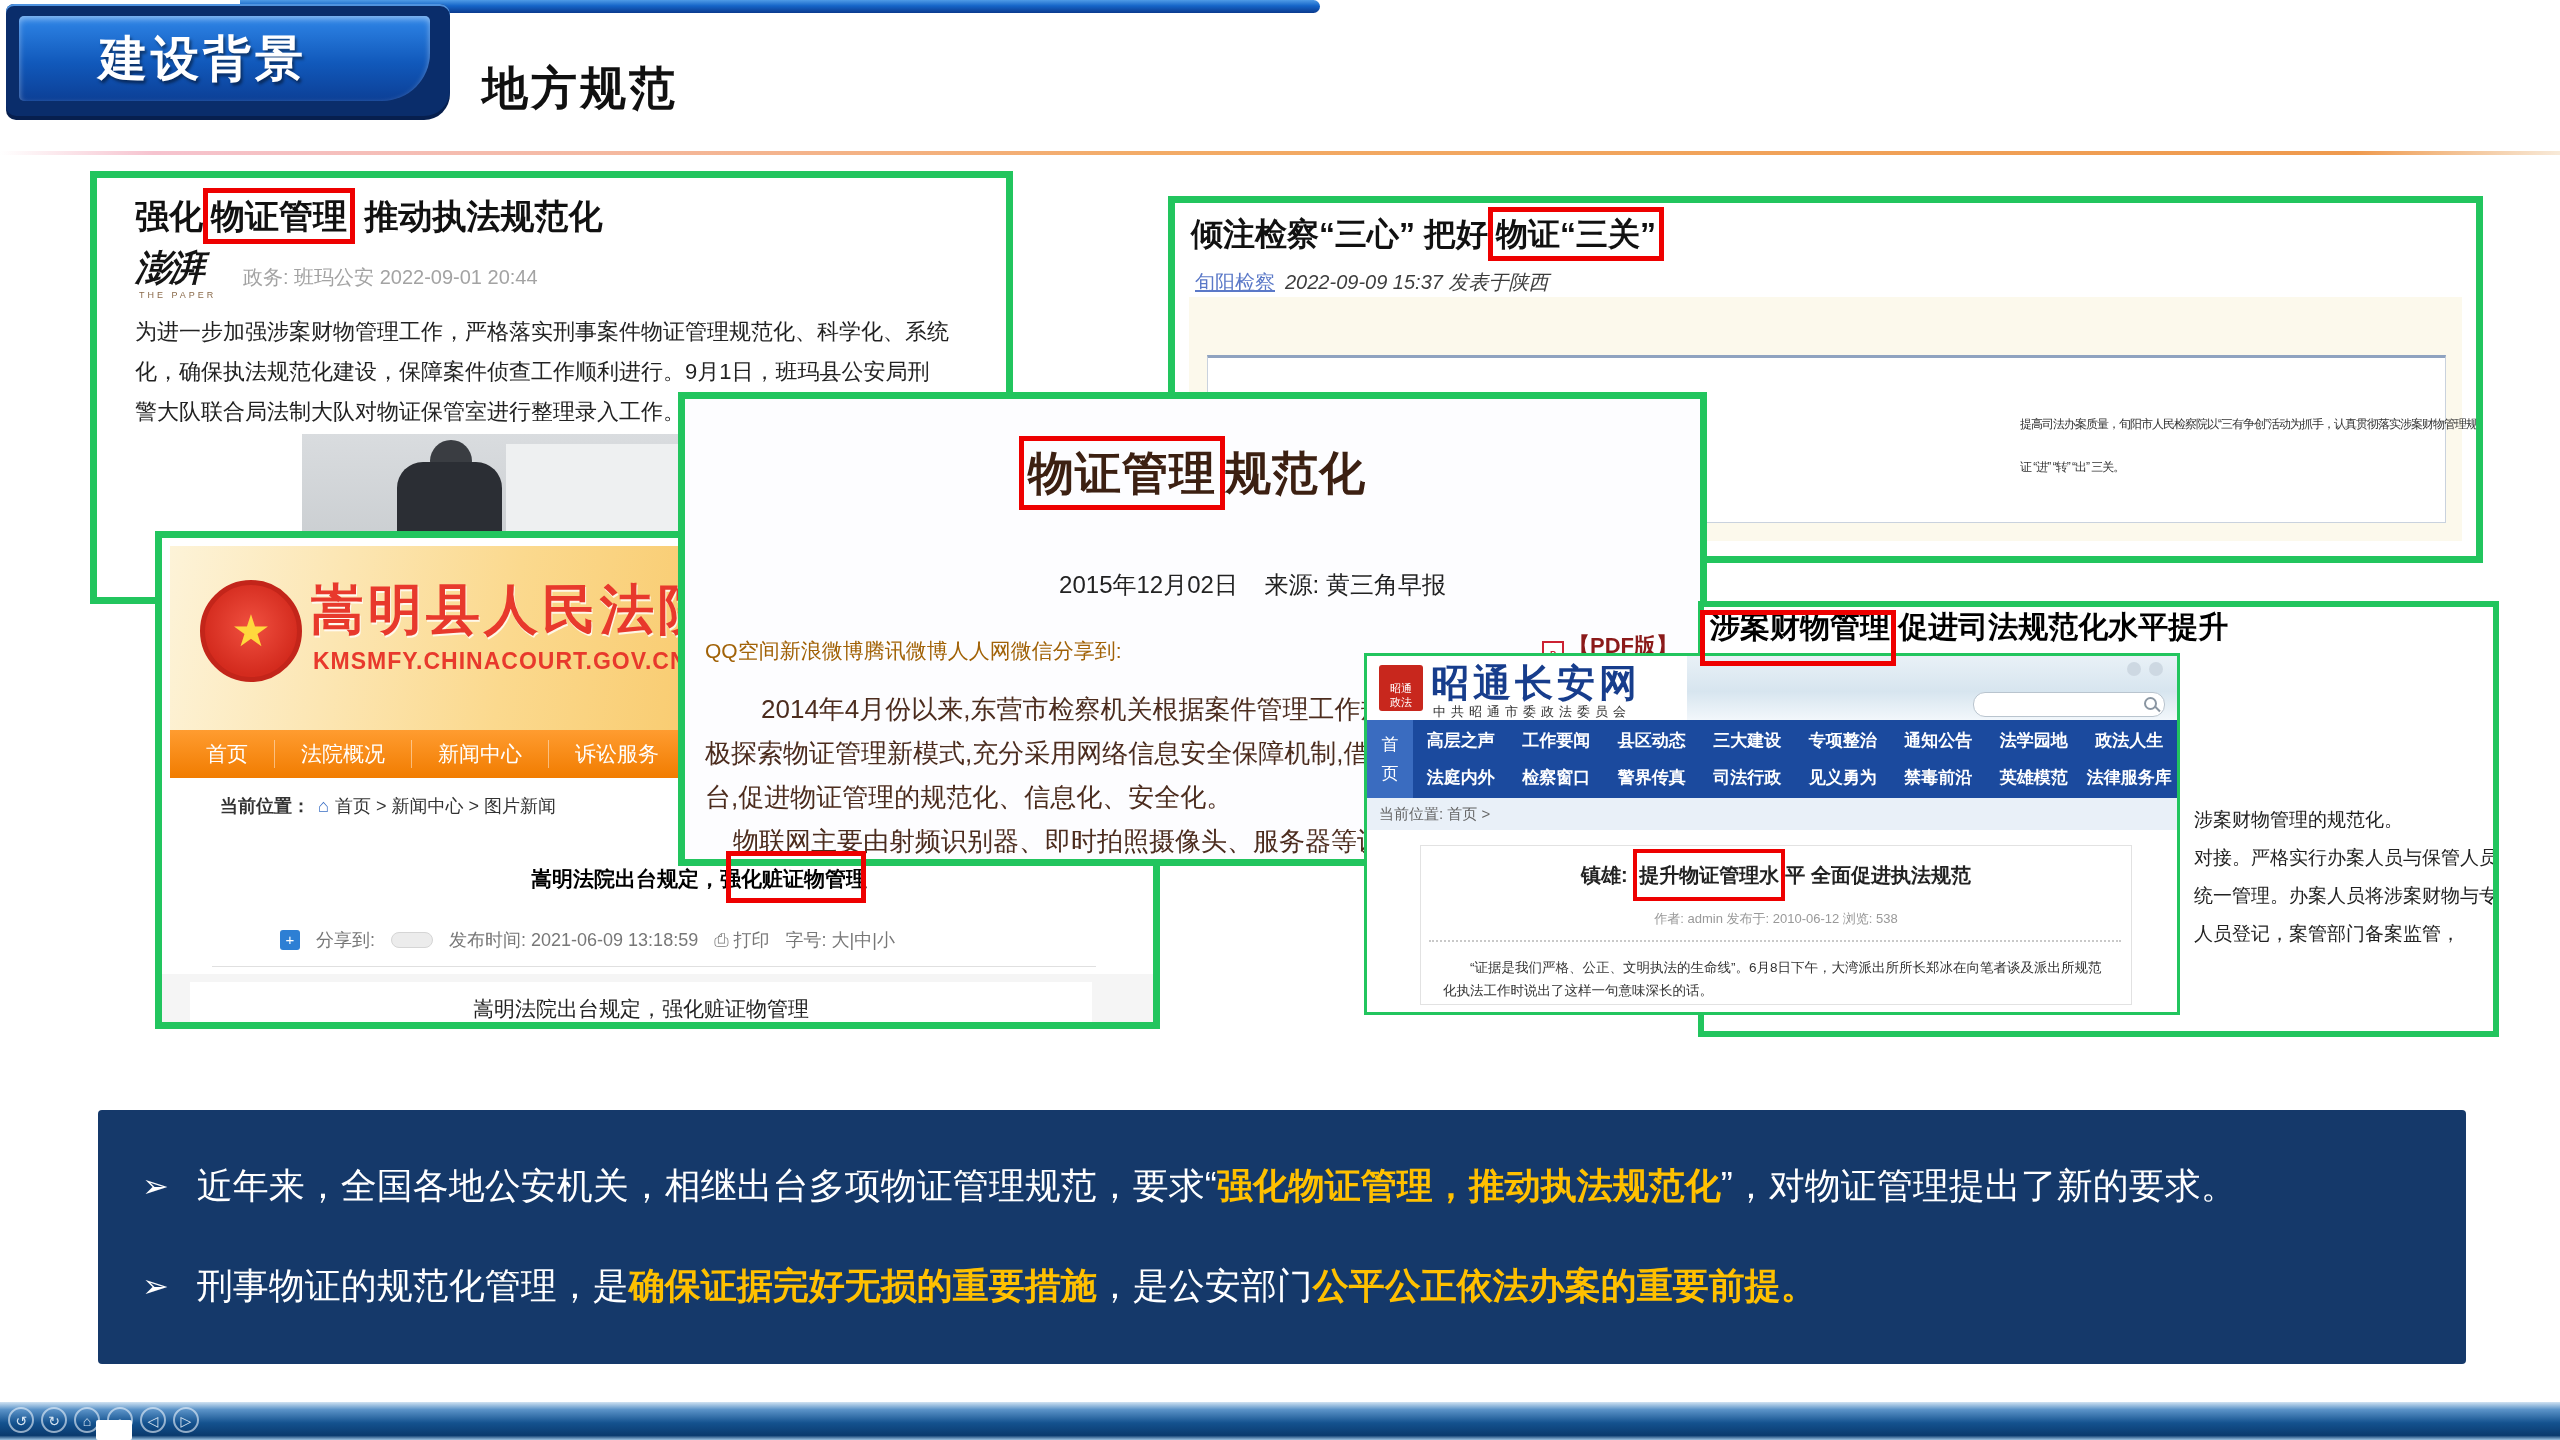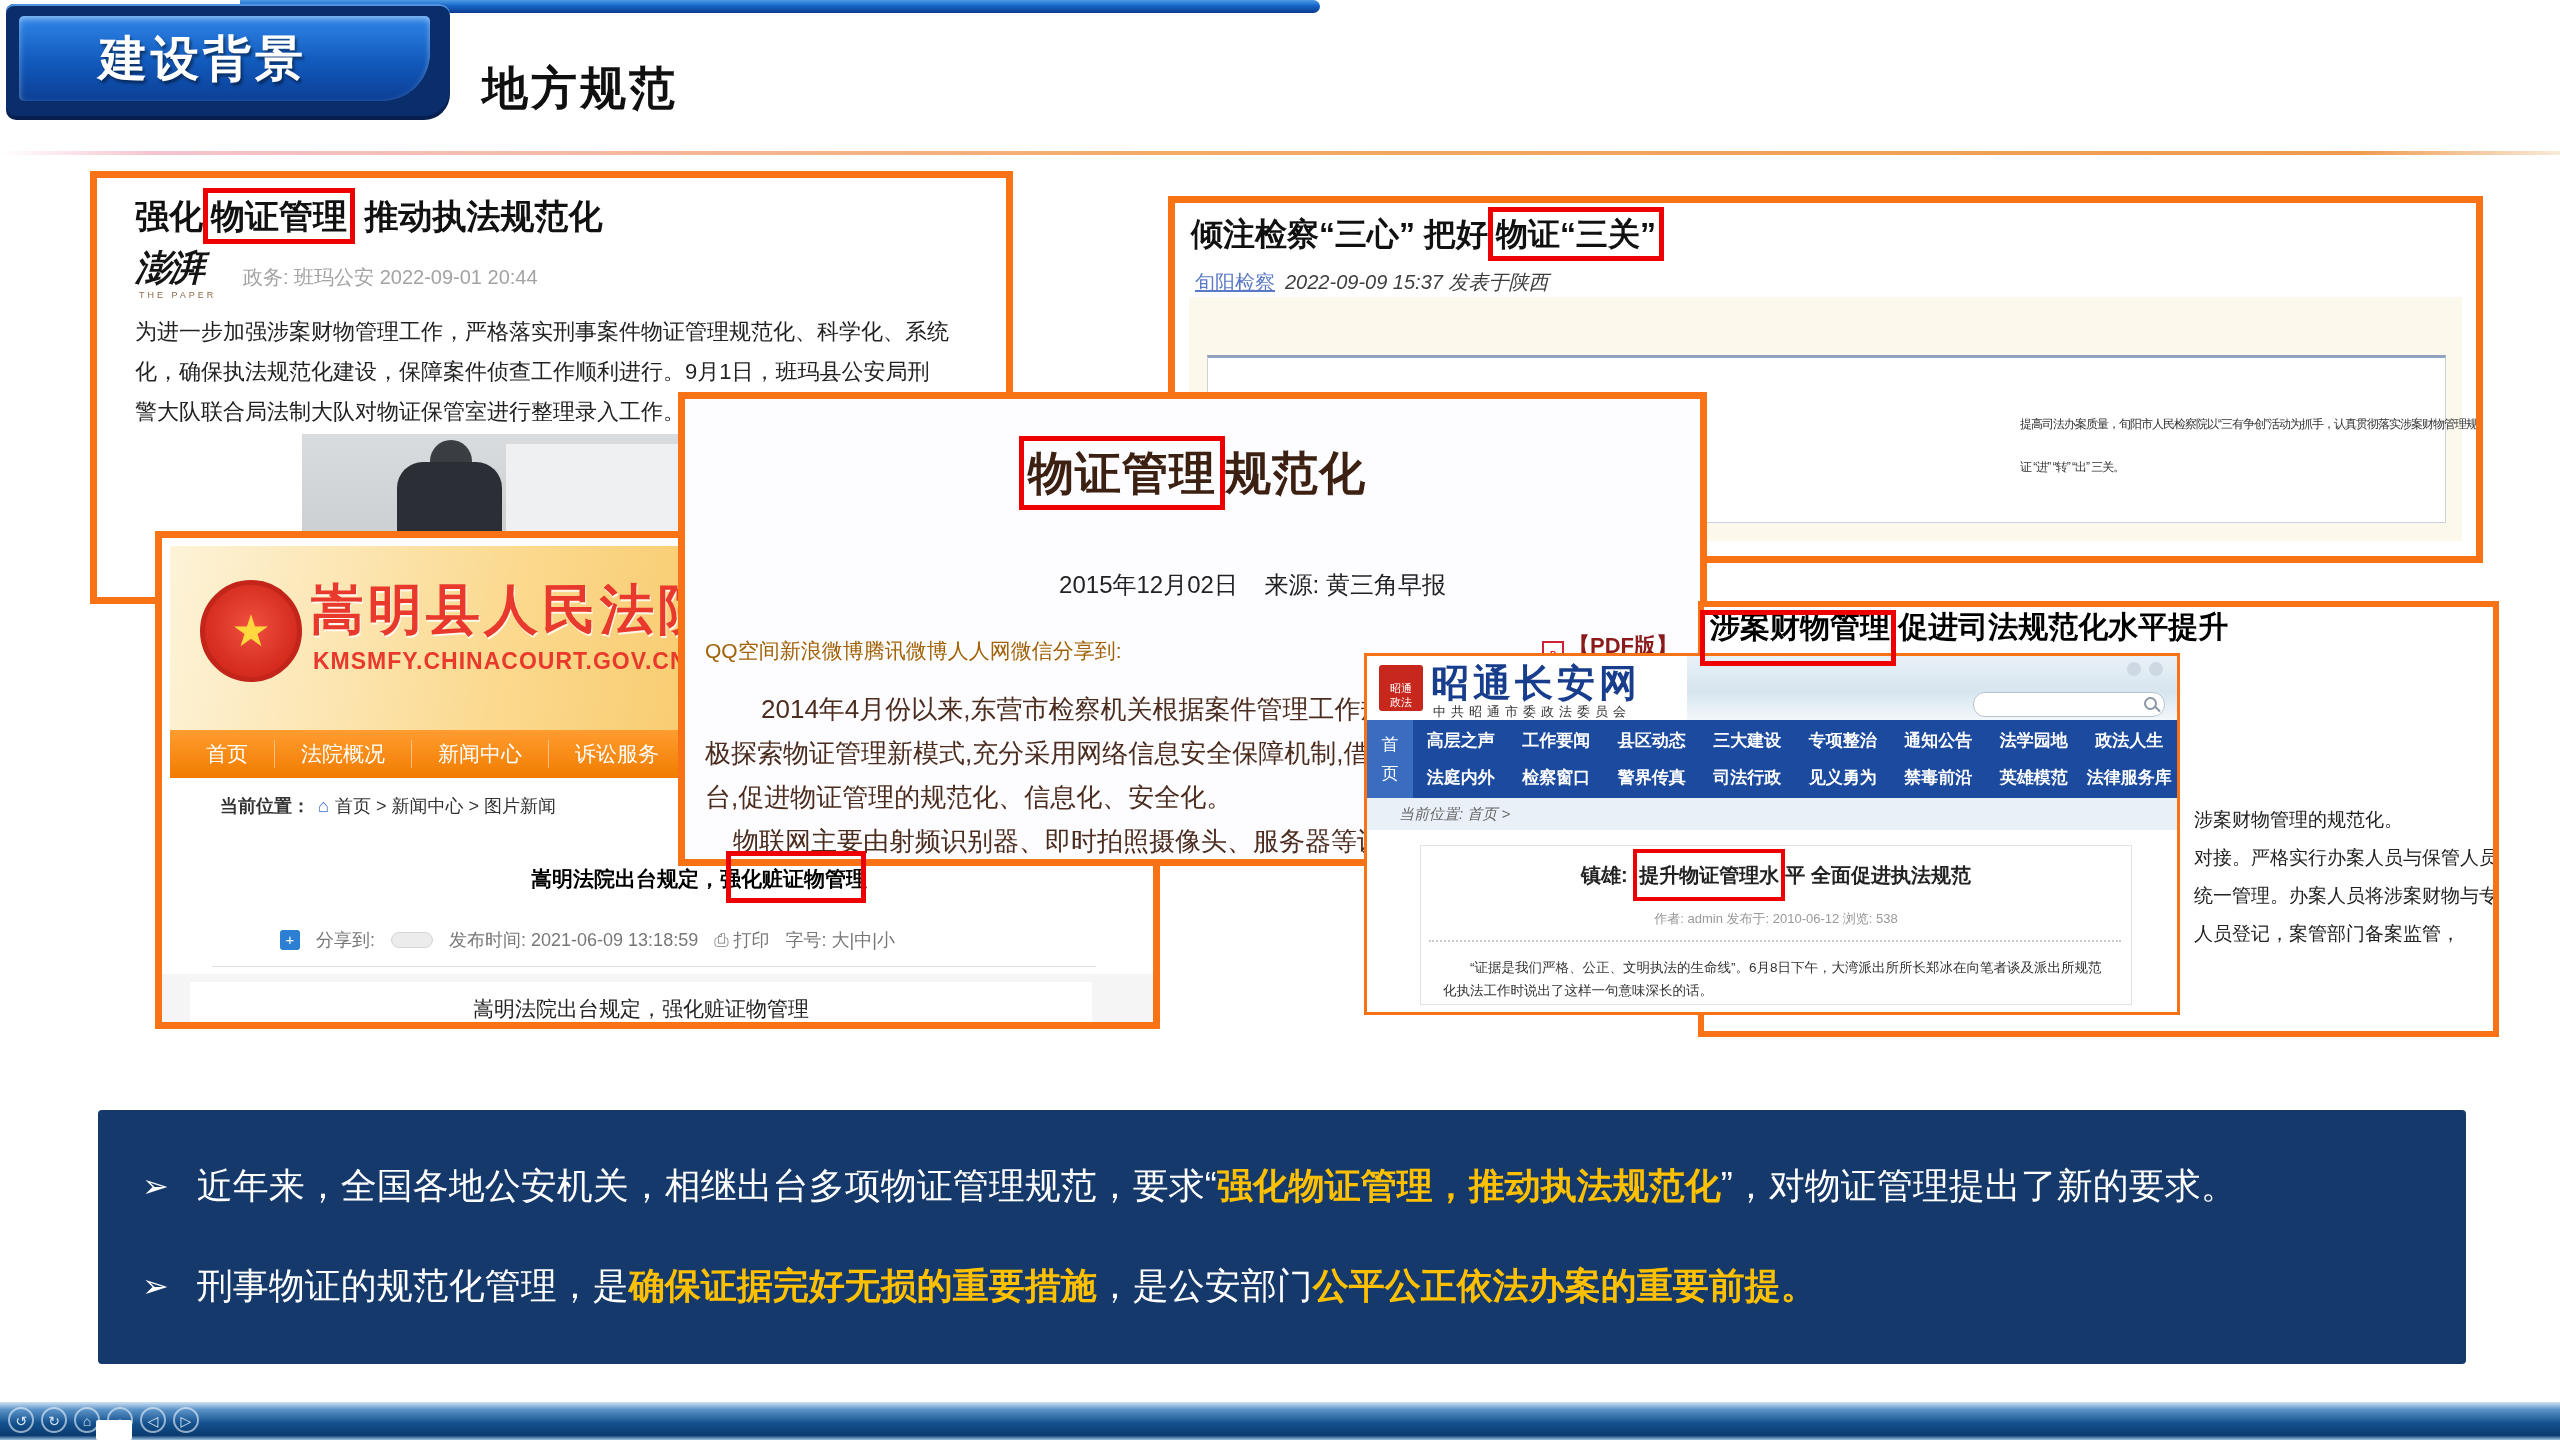--- a/index.html
+++ b/index.html
@@ -16,21 +16,21 @@
          background:linear-gradient(180deg,#2f86e8 0%,#1159bb 55%,#0c3f96 100%);
          border-radius:5px 5px 48px 5px;box-shadow:inset 0 3px 6px rgba(255,255,255,.45);}
   .badge-label{position:absolute;left:80px;top:50%;transform:translateY(-50%);
          color:#fff;font-size:48px;font-weight:bold;letter-spacing:4px;
          text-shadow:2px 3px 3px rgba(0,0,0,.45);}
   .page-title{left:482px;top:58px;font-size:46px;font-weight:bold;color:#101010;letter-spacing:3px;z-index:2;}
   .divider{left:0;top:151px;width:2560px;height:4px;z-index:1;
          background:linear-gradient(90deg,#ffffff 0%,#f6c3cf 6%,#f3ab66 45%,#ef9a4e 92%,#f8ead9 100%);}
 
   
-  .card{position:absolute;background:#fff;border:7px solid #f97316;box-sizing:border-box;overflow:hidden;}
+  .card{position:absolute;background:#fff;border:7px solid #22c55e;box-sizing:border-box;overflow:hidden;}
 
   
   .redbox{border:5px solid #ee0000;padding:4px 3px;}
   .absred{border:5px solid #ee0000;background:transparent;z-index:60;}
 
   
   #a1{left:90px;top:171px;width:923px;height:433px;z-index:10;}
   #a1 .ttl{position:absolute;left:38px;top:16px;font-size:34px;font-weight:bold;color:#111;white-space:nowrap;}
   #a1 .logo{position:absolute;left:38px;top:72px;font-size:36px;font-weight:900;font-style:italic;
             letter-spacing:-2px;color:#141414;line-height:36px;}
@@ -121,21 +121,21 @@
   #zt .mag{position:absolute;right:7px;top:4px;width:9px;height:9px;border:2px solid #8a96a2;border-radius:50%;}
   #zt .mag::after{content:"";position:absolute;width:7px;height:2px;background:#8a96a2;
             transform:rotate(45deg);right:-6px;bottom:-2px;}
   #zt .nav{position:absolute;left:0;top:64px;width:810px;height:78px;background:#1b4a9e;display:flex;}
   #zt .home{width:46px;background:#3a6cc0;color:#fff;font-size:17px;text-align:center;
             display:flex;flex-direction:column;justify-content:center;gap:6px;}
   #zt .cols{flex:1;display:flex;}
   #zt .col{flex:1;color:#fff;font-size:17px;text-align:center;display:flex;flex-direction:column;
             justify-content:center;gap:14px;white-space:nowrap;font-weight:bold;}
   #zt .crumbbar{position:absolute;left:0;top:142px;width:810px;height:32px;background:#e9f0f8;
-            font-size:15px;color:#666;line-height:32px;padding-left:32px;box-sizing:border-box;font-style:italic;}
+            font-size:15px;color:#666;line-height:32px;padding-left:12px;box-sizing:border-box;}
   #zt .inbox{position:absolute;left:53px;top:189px;width:710px;height:158px;background:#fff;border:1px solid #e2e2e2;}
   #zt .attl{position:absolute;left:0;top:16px;width:100%;text-align:center;font-size:20px;font-weight:bold;color:#222;}
   #zt .attl .redbox{border-width:4px;padding:11px 2px;}
   #zt .ameta{position:absolute;left:0;top:64px;width:100%;text-align:center;font-size:13px;color:#999;}
   #zt .dots{position:absolute;left:8px;top:94px;width:692px;border-bottom:2px dotted #c9c9c9;}
   #zt .abody{position:absolute;left:0;top:102px;padding:8px 22px;font-size:13.5px;line-height:23px;
             color:#333;text-indent:2em;}
 
   
   #red-court{left:726px;top:851px;width:140px;height:52px;}

